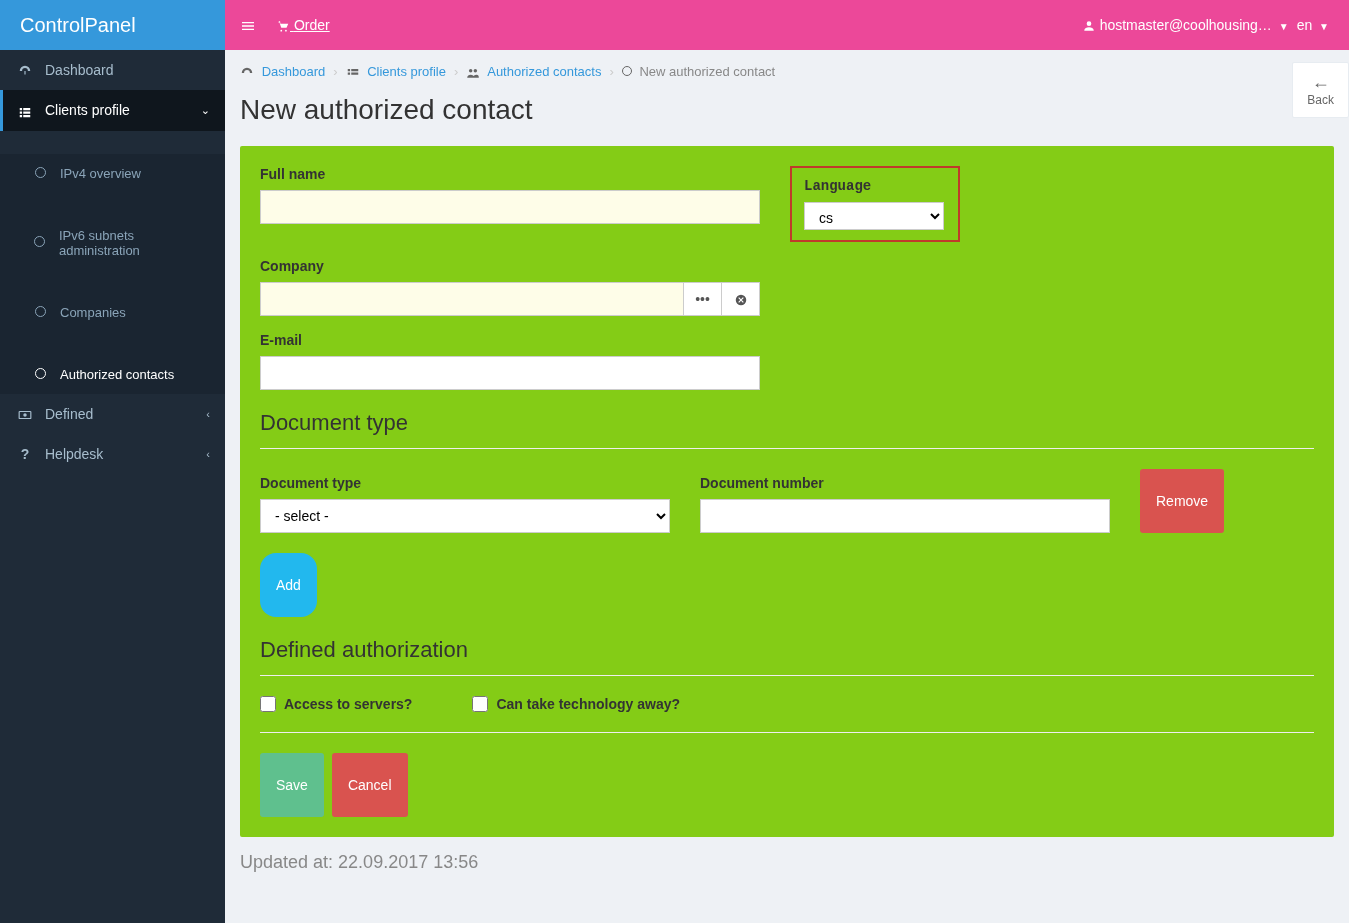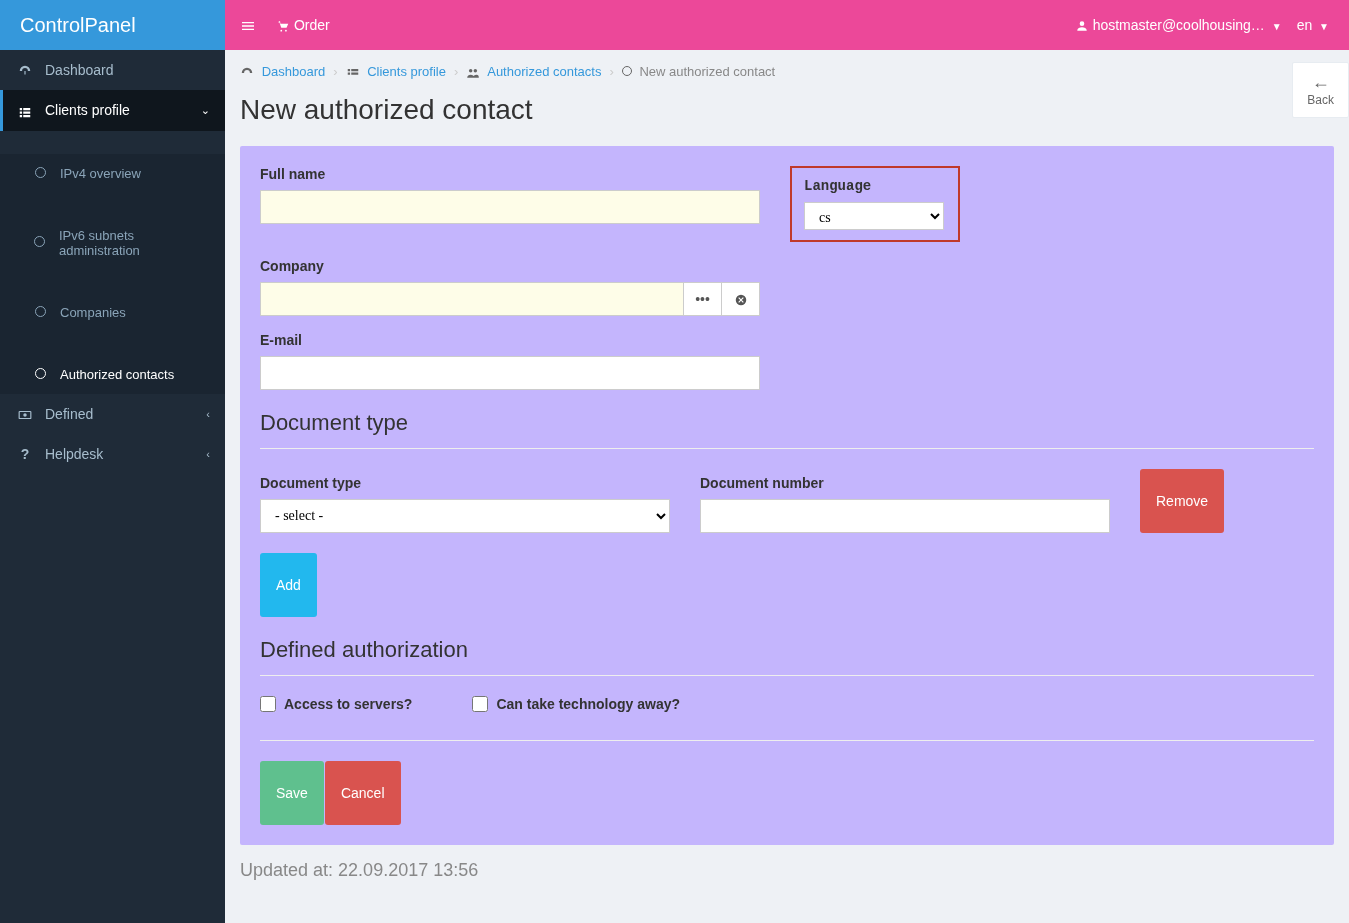--- a/index.html
+++ b/index.html
@@ -1,22 +1,22 @@
 <!DOCTYPE html>
 <html><head>
 <meta charset="utf-8">
 <style>
 * { box-sizing: border-box; margin: 0; padding: 0; }
 body { font-family: "Helvetica Neue", Helvetica, Arial, sans-serif; font-size: 14px; color: #333; background: #eef1f5; }
 
 .topbar { height: 50px; background: #ec4899; color: #fff; display: flex; align-items: center; }
 .brand { width: 225px; padding-left: 20px; font-size: 20px; font-weight: 300; background: #3598db; height: 50px; display: flex; align-items: center; }
 .topbar-left { display: flex; align-items: center; gap: 20px; padding-left: 15px; }
-.topbar-right { margin-left: auto; display: flex; align-items: center; gap: 15px; padding-right: 20px; font-size: 14px; }
-.top-icon { cursor: pointer; }
+.topbar-right { margin-left: auto; display: flex; align-items: center; gap: 8px; padding-right: 20px; font-size: 14px; }
+.top-icon { cursor: pointer; text-decoration: underline; }
 .caret-down { font-size: 10px; margin-left: 3px; }
 
 .container { display: flex; min-height: calc(100vh - 50px); }
 
 .sidebar { width: 225px; background: #1f2b38; color: #a7bdcd; flex-shrink: 0; }
 .side-item { display: flex; align-items: center; padding: 12px 15px; cursor: pointer; font-size: 14px; color: #a7bdcd; }
 .side-item .icon { width: 20px; margin-right: 10px; text-align: center; }
 .side-item .arrow { margin-left: auto; font-size: 11px; }
 .side-item.active-parent { background: #0f161d; color: #fff; border-left: 3px solid #3598db; padding-left: 12px; }
 .side-sub { background: #1a2531; }
@@ -29,55 +29,55 @@
 .breadcrumbs .sep { color: #ccc; }
 .breadcrumbs .bc-link { color: #3598db; cursor: pointer; }
 .breadcrumbs .bc-icon { margin-right: 4px; color: #666; }
 .breadcrumbs .bc-current { color: #888; }
 
 .page-title { font-size: 28px; font-weight: 400; color: #333; margin-bottom: 20px; }
 
 .back-btn { position: absolute; top: 12px; right: 0; background: #fff; border: 1px solid #e7ecf1; padding: 10px 14px; text-align: center; cursor: pointer; border-radius: 2px; color: #666; font-size: 12px; }
 .back-btn .arrow-left { font-size: 18px; display:block; line-height:1; margin-bottom:2px; }
 
-.panel { background: #c4b5fd; padding: 20px; border-radius: 2px; }
+.panel { background: #84cc16; padding: 20px; border-radius: 2px; }
 .form-row { display: flex; gap: 30px; margin-bottom: 16px; }
 .col-left { width: 500px; }
 .col-right { flex: 1; max-width: 320px; }
 
 label.field-label { display: block; font-weight: 700; font-size: 14px; margin-bottom: 8px; color: #333; }
-.input, .select { width: 100%; height: 34px; border: 1px solid #ccc; padding: 6px 10px; font-size: 14px; background: #fff; border-radius: 0; font-family: Liberation Serif, serif; }
+.input, .select { width: 100%; height: 34px; border: 1px solid #ccc; padding: 6px 10px; font-size: 14px; background: #fff; border-radius: 0; }
 .input.highlight { background: #fefde8; }
 .input-group { display: flex; }
 .input-group .input { flex: 1; }
 .input-group-btn { width: 38px; height: 34px; border: 1px solid #ccc; border-left: none; background: #fff; display: flex; align-items: center; justify-content: center; cursor: pointer; color: #555; }
 
 .lang-wrap { border: 2px solid #c0392b; padding: 10px 12px; width: 170px; }
 .lang-wrap label.field-label { margin-bottom: 8px; font-family: Liberation Mono, monospace; }
 .lang-wrap select { width: 140px; height: 28px; }
 
 .section-title { font-size: 22px; font-weight: 400; margin: 20px 0 12px; color: #333; }
 .hr { border: none; border-top: 1px solid #eee; margin-bottom: 20px; }
 
 .doc-row { display: flex; gap: 30px; align-items: flex-end; }
 .doc-col-1 { width: 410px; }
 .doc-col-2 { width: 410px; }
 .doc-col-3 { }
 
 .btn { display: inline-block; padding: 24px 16px; font-size: 14px; border: none; cursor: pointer; border-radius: 3px; color: #fff; }
-.btn-info { background: #22b8ee; }
+.btn-info { background: #22b8ee; border-radius: 16px; }
 .btn-danger { background: #d9534f; }
 .btn-success { background: #5fc08e; }
 .btn-default-red { background: #d9534f; }
 
 .checkbox-row { display: flex; gap: 60px; margin-bottom: 20px; }
 .checkbox-item { display: flex; align-items: flex-end; gap: 8px; font-weight: 700; font-size: 14px; }
 .checkbox-item input { width: 16px; height: 16px; }
 
-.actions { margin-top: 28px; display:flex; gap:1px; padding-top:20px; border-top:1px solid #eee; }
+.actions { margin-top: 20px; display:flex; gap:8px; padding-top:20px; border-top:1px solid #eee; }
 
 .footer { padding: 15px 0 5px; font-size: 18px; color: #888; }
 
 svg.ico { width: 14px; height: 14px; vertical-align: middle; fill: currentColor; }
 svg.ico-lg { width: 16px; height: 16px; }
 
 </style>
 </head>
 <body>
 

